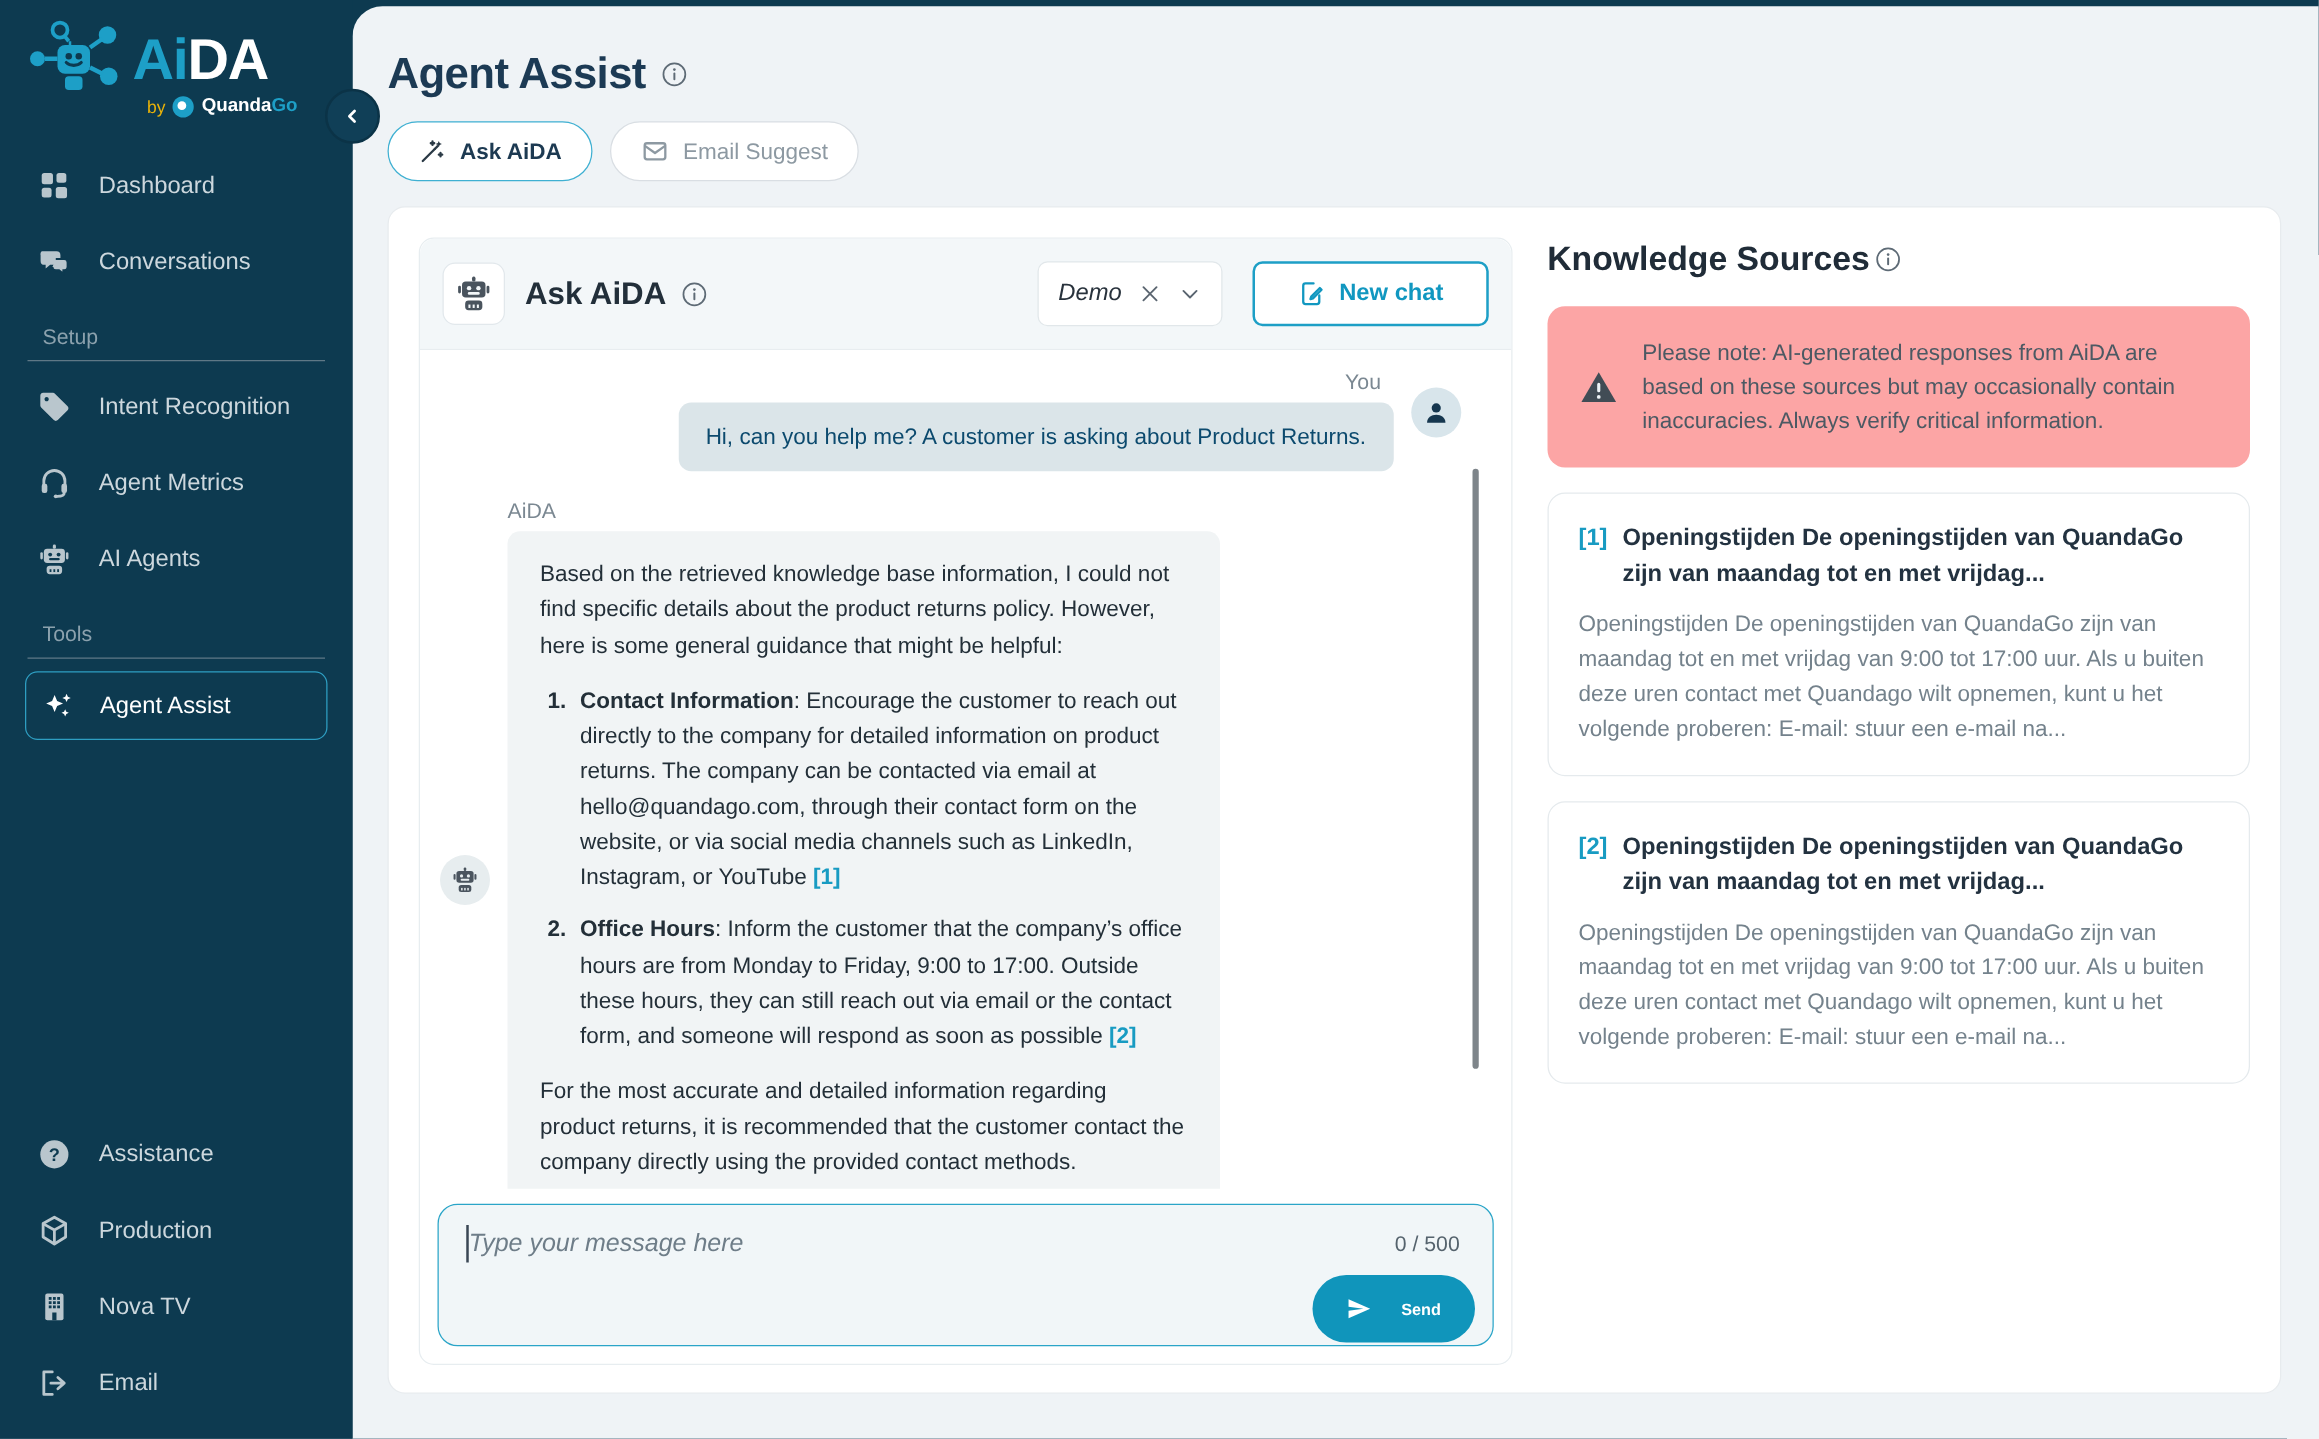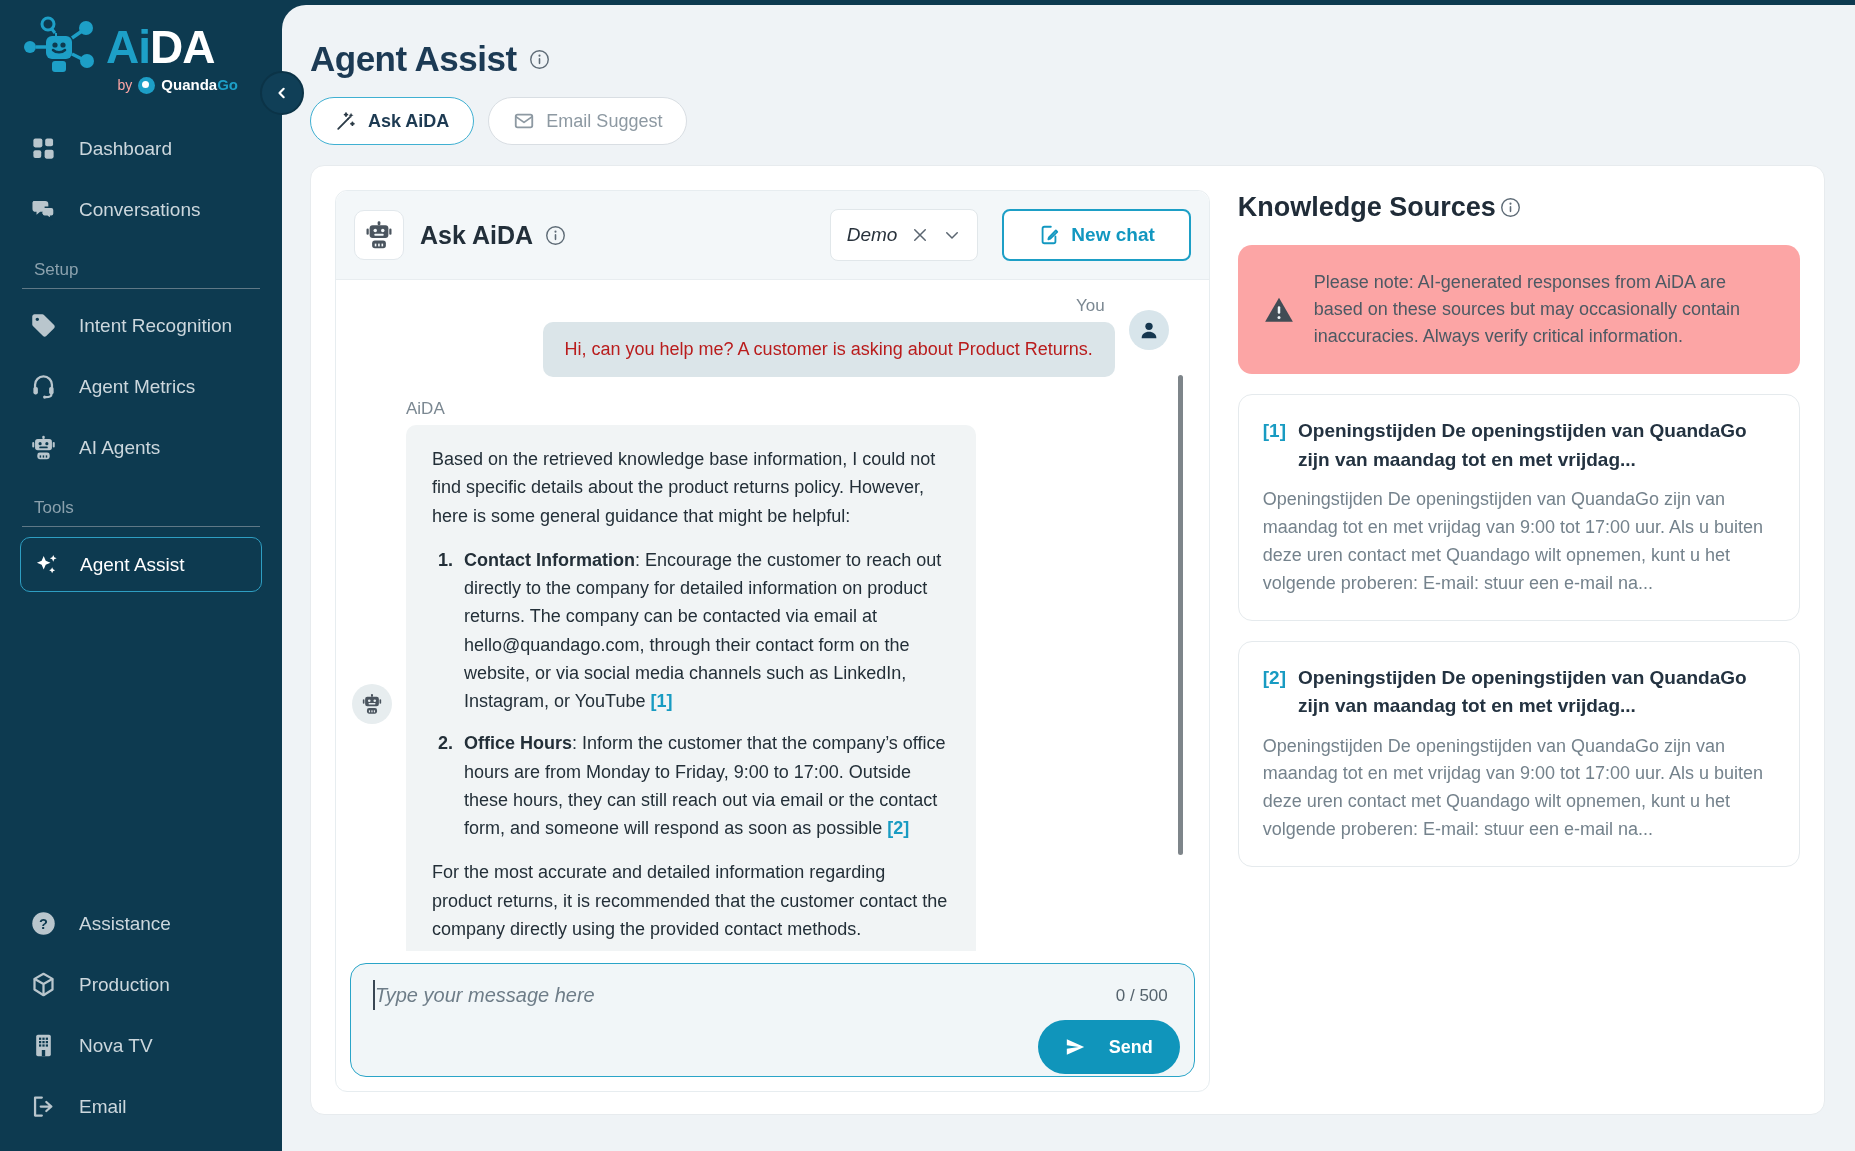--- a/index.html
+++ b/index.html
@@ -9,21 +9,21 @@
   .app { display:flex; width:1855px; height:1151px; position:relative; }
 
   
   .sidebar { width:282px; flex:none; background:#0d3a50; display:flex; flex-direction:column; position:relative; z-index:2; }
   .logo-block { padding:16px 18px 6px 24px; }
   .logo-row { display:flex; align-items:center; gap:8px; }
   .logo-mark { width:74px; height:62px; }
   .logo-text { font-size:46px; font-weight:800; letter-spacing:-1px; line-height:1; }
   .logo-ai { color:#1d9fc7; } .logo-da { color:#ffffff; }
   .byline { display:flex; align-items:center; gap:6px; justify-content:flex-end; padding-right:26px; margin-top:-2px; }
-  .by-txt { color:#fca5a5; font-size:14px; }
+  .by-txt { color:#eab308; font-size:14px; }
   .q-dot { width:17px; height:17px; border-radius:50%; background:#1d9fc7; position:relative; }
   .q-dot::after { content:""; position:absolute; left:4px; top:4px; width:7px; height:7px; border-radius:50%; background:#ffffff; }
   .company-a { color:#ffffff; font-size:15px; font-weight:bold; }
   .company-b { color:#1d9fc7; font-size:15px; font-weight:bold; }
 
   .collapse-btn { position:absolute; left:260px; top:71px; width:44px; height:44px; border-radius:50%;
     background:#103f57; border:2px solid #0b3347; display:flex; align-items:center; justify-content:center; cursor:pointer; z-index:6; }
 
   .nav { margin-top:18px; }
   .nav-item { display:flex; align-items:center; gap:22px; padding:17px 30px; color:#ccd7dd; font-size:19px; cursor:pointer; }
@@ -63,42 +63,42 @@
   .session-select svg { width:18px; height:18px; color:#5a6570; cursor:pointer; }
   .new-chat-btn { background:#ffffff; border:2px solid #1d9fc6; border-radius:8px; height:52px; padding:0 34px; display:flex; align-items:center; gap:11px; color:#1197c0; font-size:19px; font-weight:bold; cursor:pointer; }
   .new-chat-btn svg { width:22px; height:22px; color:#1197c0; }
 
   .messages { flex:1; position:relative; overflow:hidden; padding:16px 40px 0 16px; }
   .scroll-thumb { position:absolute; right:26px; top:95px; width:5px; height:480px; background:#7e858a; border-radius:3px; cursor:grab; }
 
   .msg-user { display:flex; justify-content:flex-end; align-items:flex-start; gap:14px; }
   .msg-user-col { display:flex; flex-direction:column; align-items:flex-end; }
   .sender-label { color:#7b8892; font-size:17px; margin-bottom:6px; }
-  .user-bubble { background:#dbe5e9; border-radius:10px; padding:17px 22px; font-size:18px; color:#b91c1c; max-width:600px; }
+  .user-bubble { background:#dbe5e9; border-radius:10px; padding:17px 22px; font-size:18px; color:#0c4a6e; max-width:600px; }
   .avatar { width:40px; height:40px; border-radius:50%; background:#d8e5eb; display:flex; align-items:center; justify-content:center; flex:none; margin-top:14px; }
   .avatar svg { width:22px; height:22px; color:#16374f; }
 
   .msg-aida { margin-top:22px; }
   .msg-aida .sender-label { margin-left:54px; }
   .msg-aida-row { display:flex; align-items:center; gap:14px; }
   .aida-avatar { background:#e7edef; margin-top:4px; }
   .aida-bubble { background:#f1f4f5; border-radius:10px; padding:20px 26px; width:570px; font-size:18px; color:#232f38; line-height:1.57; }
   .aida-bubble p { margin-bottom:16px; }
   .aida-list { list-style:none; margin:2px 0 16px 6px; }
   .aida-list li { display:flex; margin-bottom:14px; }
   .li-num { flex:none; width:26px; font-weight:bold; }
   .bold { font-weight:bold; }
   .cite { color:#189bc2; font-weight:bold; cursor:pointer; }
 
   .input-box { margin:12px 14px 14px 14px; height:114px; background:#f1f6f8; border:1.5px solid #2aa5c8; border-radius:16px; position:relative; padding:16px 22px; }
   .caret { display:inline-block; width:2px; height:30px; background:#3a4754; vertical-align:middle; }
   .msg-input { background:transparent; border:none; outline:none; font-size:20px; width:620px; vertical-align:middle; color:#28323c; }
   .msg-input::placeholder { font-style:italic; color:#6e7d88; }
   .char-counter { position:absolute; top:22px; right:26px; color:#55636d; font-size:17px; }
-  .send-btn { position:absolute; right:14px; bottom:2px; height:54px; border-radius:27px; border:none; background:#1095bb; color:#ffffff; font-size:18px; font-weight:bold; padding:0 27px; display:flex; align-items:center; gap:24px; cursor:pointer; }
+  .send-btn { position:absolute; right:14px; bottom:2px; height:54px; border-radius:27px; border:none; background:#1095bb; color:#ffffff; font-size:13px; font-weight:bold; padding:0 27px; display:flex; align-items:center; gap:24px; cursor:pointer; }
   .send-btn svg { width:20px; height:20px; }
 
   
   .knowledge { margin-left:28px; width:563px; }
   .ks-title-row { display:flex; align-items:center; gap:4px; margin-top:2px; }
   .ks-title { font-size:27px; font-weight:800; color:#202c38; }
   .ks-warning { margin-top:22px; background:#fca5a5; border-radius:14px; padding:24px 26px; display:flex; align-items:center; gap:20px; }
   .ks-warning svg { width:30px; height:30px; flex:none; }
   .ks-warning-text { color:#4c5963; font-size:18px; line-height:1.5; }
   .source-card { margin-top:20px; background:#ffffff; border:1px solid #e5eaed; border-radius:14px; padding:22px 24px; cursor:pointer; }

